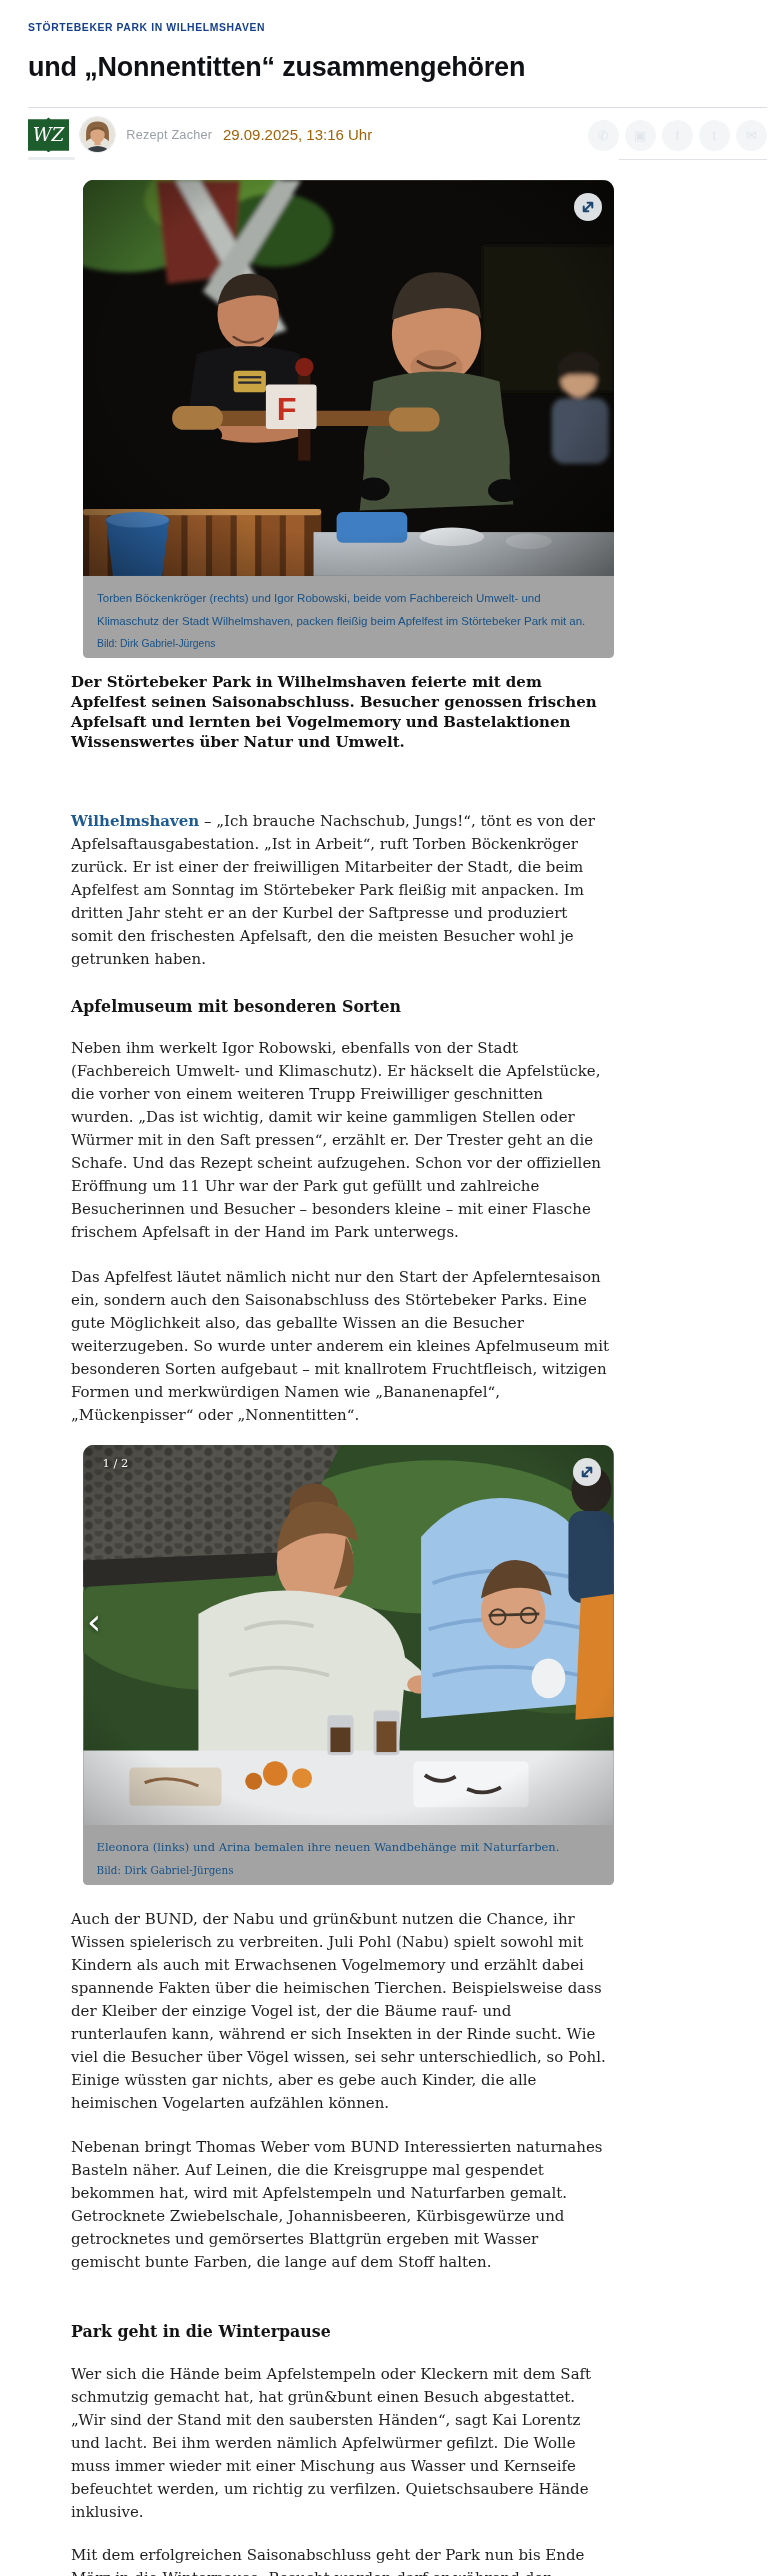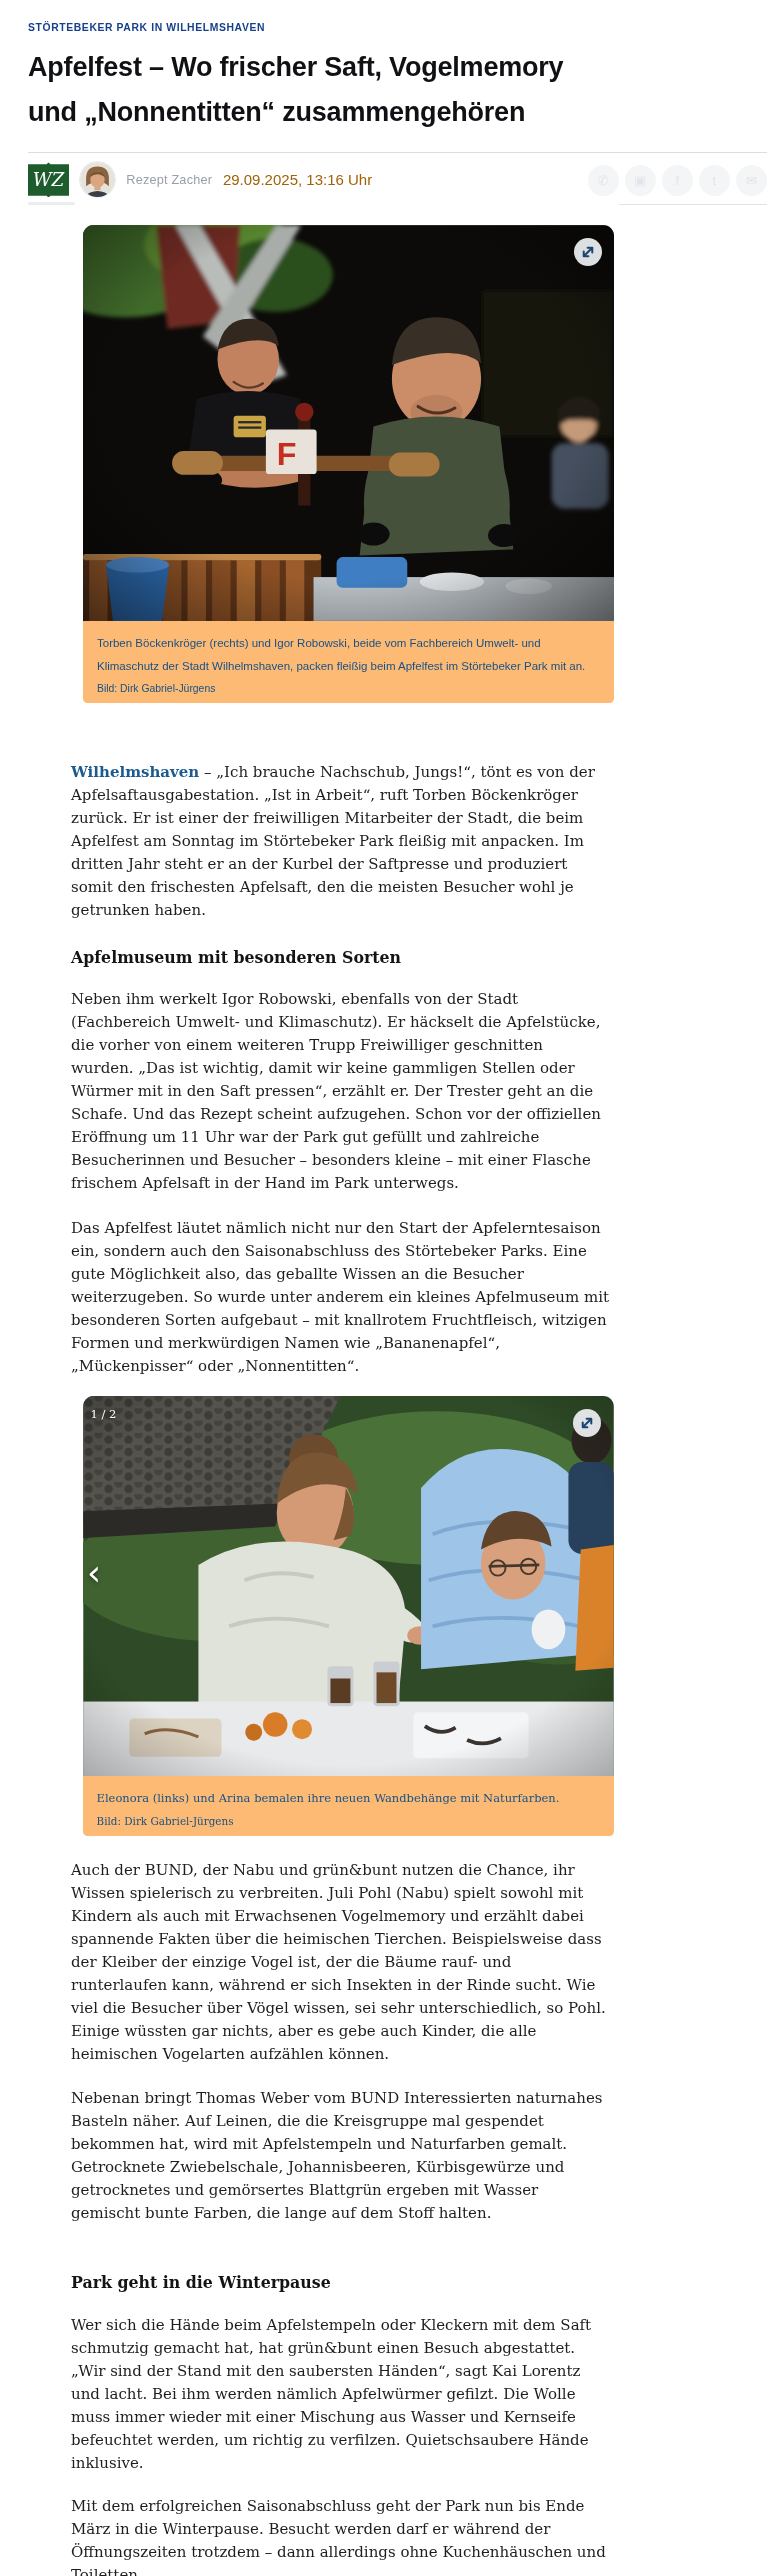--- a/index.html
+++ b/index.html
@@ -27,24 +27,24 @@
   .share-circle{width:31px;height:31px;border-radius:50%;background:#f3f5f7;display:flex;
                 align-items:center;justify-content:center;color:#e1e6eb;font-size:13px;}
   .byline-meta{position:relative;height:14px;}
   .mini-underline{position:absolute;left:0;top:4.6px;width:47px;height:3.1px;border-radius:1.5px;background:#eaedf0;}
   .share-underline{position:absolute;right:0;top:7px;width:148px;height:0.8px;background:#dfe3e8;}
 
   figure{margin:14px 0 0 55px;width:531px;position:relative;padding:0;}
   .photo{width:531px;border-radius:10.8px 10.8px 0 0;overflow:hidden;position:relative;display:block;}
   .photo svg{display:block;}
   .expand-btn{position:absolute;top:12.3px;right:12.3px;width:28px;height:28px;border:0;padding:0;background:transparent;cursor:pointer;}
-  figcaption{background:#fdba74;padding:10.8px 14px 9.2px;border-radius:0 0 4.6px 4.6px;}
+  figcaption{background:#a3a3a3;padding:10.8px 14px 9.2px;border-radius:0 0 4.6px 4.6px;}
   .cap{color:#175287;font-size:11.5px;line-height:23px;}
   .credit{margin-top:4.6px;text-align:left;color:#175287;font-size:10.4px;}
-  .gallery-counter{position:absolute;top:10.8px;left:8px;color:#fff;font-size:11.5px;
+  .gallery-counter{position:absolute;top:10.8px;left:20px;color:#fff;font-size:11.5px;
                    text-shadow:0 0.8px 3.1px rgba(0,0,0,.6);}
   .prev{position:absolute;left:4.6px;top:160px;color:#fff;font-size:35px;line-height:1;
         font-family:"DejaVu Sans",sans-serif;text-shadow:0 0.8px 4.6px rgba(0,0,0,.55);cursor:pointer;}
 
   .article{margin-left:43px;width:539px;font-family:"DejaVu Serif",serif;color:#1e1e1e;}
   .lead{margin:14px 0 0;font-weight:700;font-size:15px;line-height:20px;color:#121212;}
   .article p.body{font-size:15px;line-height:23px;margin:21.5px 0 0;}
   .article p.body.first{margin-top:58px;}
   .dateline{color:#1c5a90;font-weight:700;}
   .article h2{font-family:"DejaVu Serif",serif;font-size:15.8px;font-weight:700;
@@ -53,21 +53,20 @@
   .article figure{margin-left:11.5px;margin-top:18.4px;}
 </style>
 </head>
 <body>
 
 <div class="container">
 
   <div class="category">STÖRTEBEKER PARK IN WILHELMSHAVEN</div>
 
   <h1>
-    <span class="hl">Apfelfest – Wo frischer Saft, Vogelmemory</span>
     <span class="hl">und „Nonnentitten“ zusammengehören</span>
   </h1>
 
   <div class="divider"></div>
 
   <div class="byline-row">
     <div class="wz-logo">
       <span>WZ</span>
     </div>
     <div class="avatar">
@@ -197,20 +196,21 @@
       </button>
     </div>
     <figcaption>
       <div class="cap">Torben Böckenkröger (rechts) und Igor Robowski, beide vom Fachbereich Umwelt- und Klimaschutz der Stadt Wilhelmshaven, packen fleißig beim Apfelfest im Störtebeker Park mit an.</div>
       <div class="credit">Bild: Dirk Gabriel-Jürgens</div>
     </figcaption>
   </figure>
 
   <div class="article">
 
+    <p class="lead">Der Störtebeker Park in Wilhelmshaven feierte mit dem Apfelfest seinen Saisonabschluss. Besucher genossen frischen Apfelsaft und lernten bei Vogelmemory und Bastelaktionen Wissenswertes über Natur und Umwelt.</p>
 
     <p class="body first"><span class="dateline">Wilhelmshaven</span> <span>– „Ich brauche Nachschub, Jungs!“, tönt es von der Apfelsaftausgabestation. „Ist in Arbeit“, ruft Torben Böckenkröger zurück. Er ist einer der freiwilligen Mitarbeiter der Stadt, die beim Apfelfest am Sonntag im Störtebeker Park fleißig mit anpacken. Im dritten Jahr steht er an der Kurbel der Saftpresse und produziert somit den frischesten Apfelsaft, den die meisten Besucher wohl je getrunken haben.</span></p>
 
     <h2>Apfelmuseum mit besonderen Sorten</h2>
 
     <p class="body">Neben ihm werkelt Igor Robowski, ebenfalls von der Stadt (Fachbereich Umwelt- und Klimaschutz). Er häckselt die Apfelstücke, die vorher von einem weiteren Trupp Freiwilliger geschnitten wurden. „Das ist wichtig, damit wir keine gammligen Stellen oder Würmer mit in den Saft pressen“, erzählt er. Der Trester geht an die Schafe. Und das Rezept scheint aufzugehen. Schon vor der offiziellen Eröffnung um 11 Uhr war der Park gut gefüllt und zahlreiche Besucherinnen und Besucher – besonders kleine – mit einer Flasche frischem Apfelsaft in der Hand im Park unterwegs.</p>
     <p class="body">Das Apfelfest läutet nämlich nicht nur den Start der Apfelerntesaison ein, sondern auch den Saisonabschluss des Störtebeker Parks. Eine gute Möglichkeit also, das geballte Wissen an die Besucher weiterzugeben. So wurde unter anderem ein kleines Apfelmuseum mit besonderen Sorten aufgebaut – mit knallrotem Fruchtfleisch, witzigen Formen und merkwürdigen Namen wie „Bananenapfel“, „Mückenpisser“ oder „Nonnentitten“.</p>
 
     <figure>
       <div class="photo">

